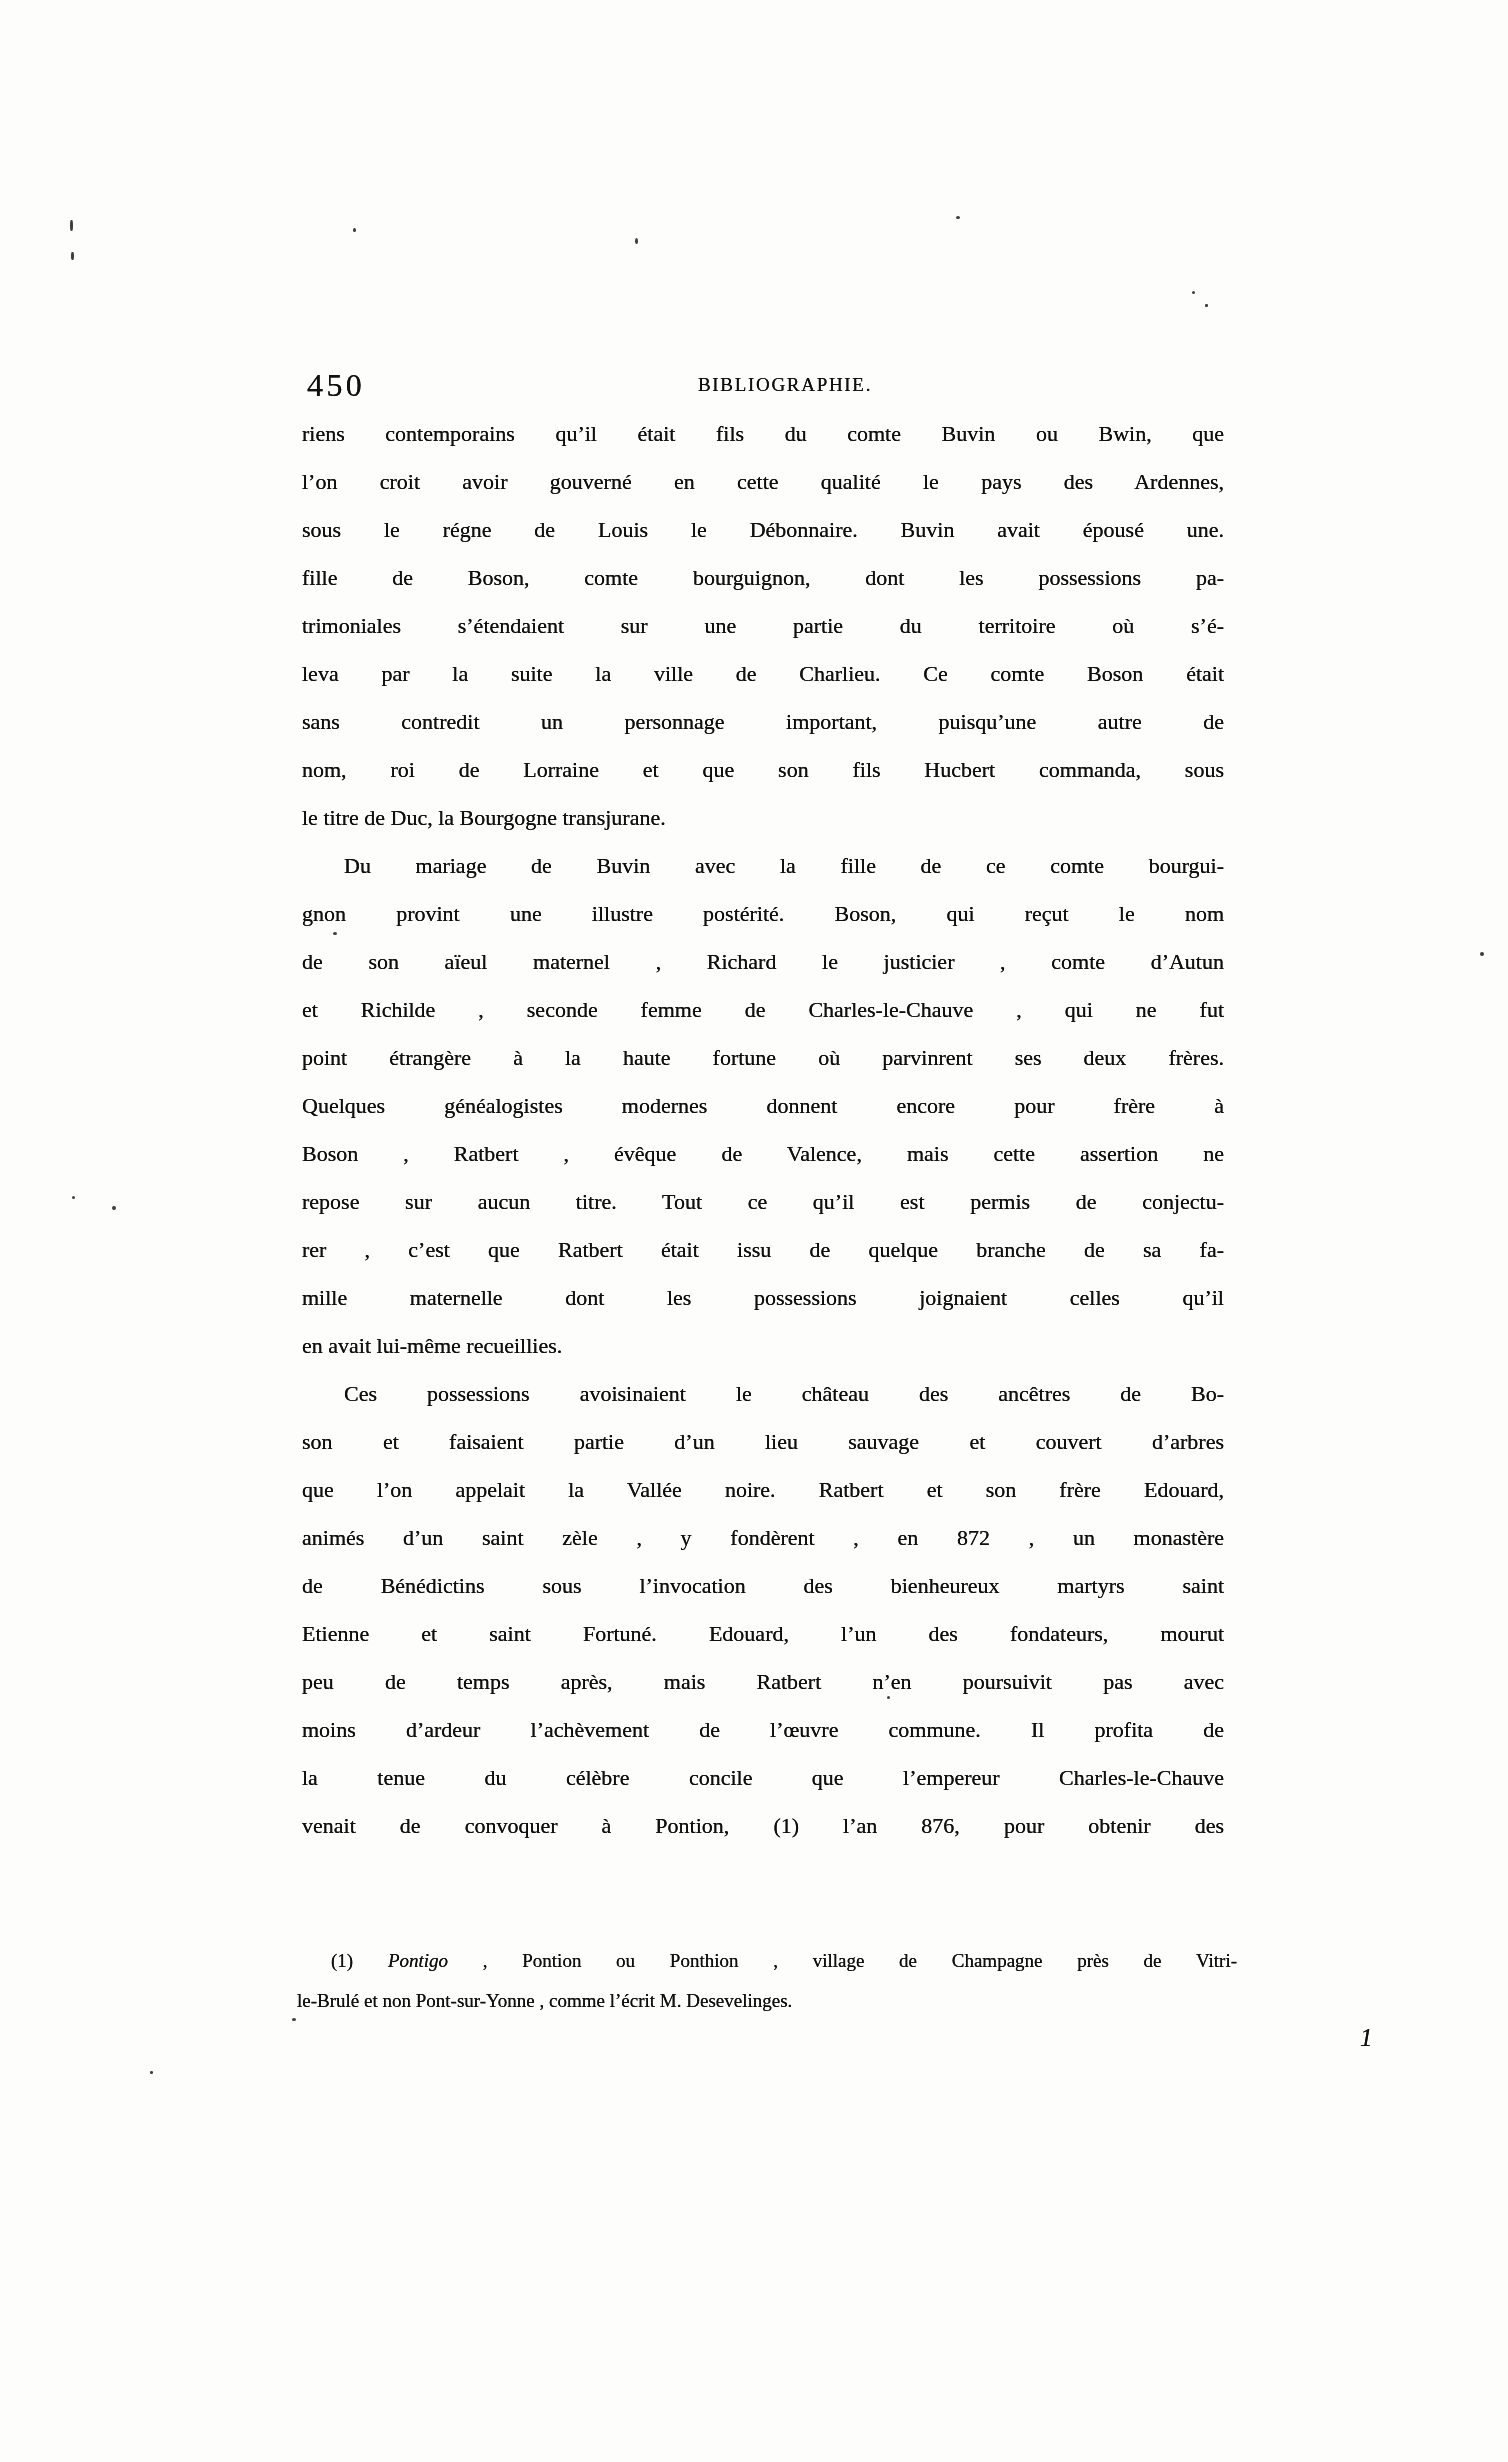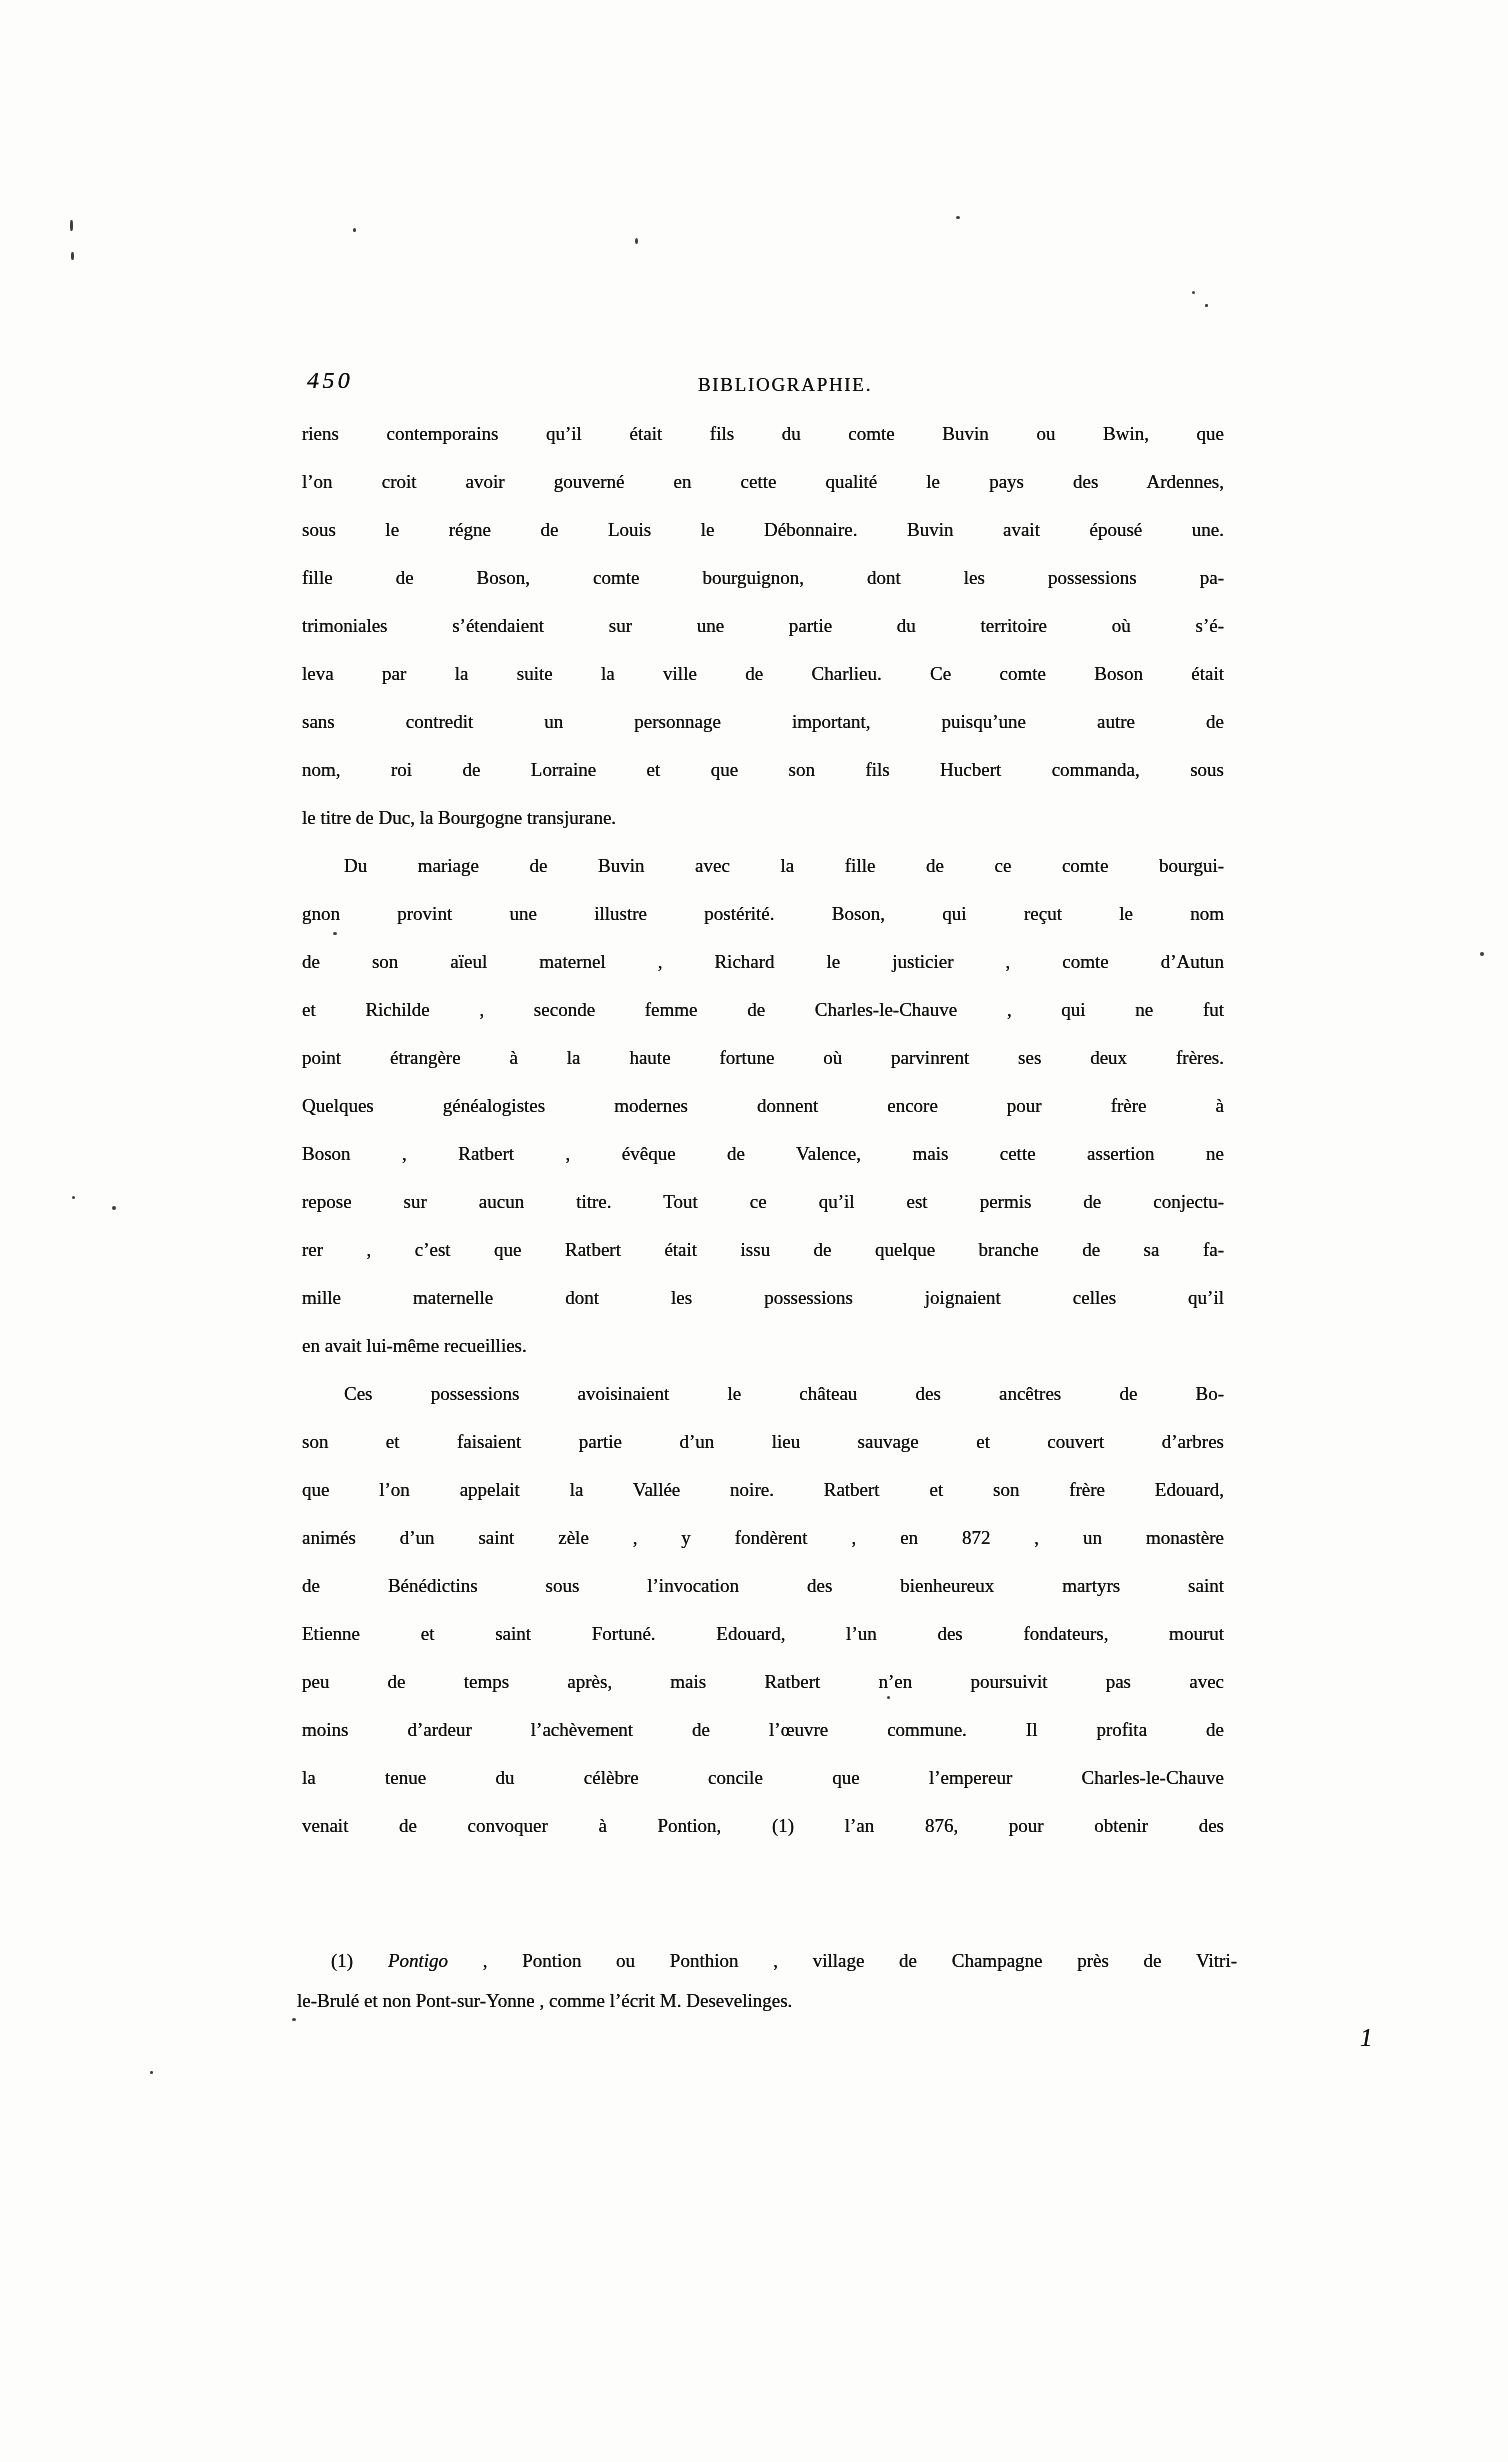--- a/index.html
+++ b/index.html
@@ -16,42 +16,41 @@
     overflow: hidden;
   }
   
   .header {
     position: absolute;
     left: 302px; top: 367px;
     width: 922px; height: 44px;
   }
   .pagenum {
     position: absolute; left: 5px; top: 0;
-    font-size: 24px; letter-spacing: 3.4px;
+    font-size: 32px; letter-spacing: 3.4px;
     text-shadow: 0 0 0.5px currentColor;
-    font-style: italic;
   }
   .running {
     position: absolute; left: 50%; top: 6.7px;
     transform: translateX(-50%);
     margin-left: 22px;
     font-size: 19px; letter-spacing: 1.7px;
     white-space: nowrap;
     text-shadow: 0 0 0.5px currentColor;
   }
   
   .body-text {
     position: absolute;
     left: 302px; top: 410px;
     width: 922px;
   }
   .line {
     height: 48px;
     line-height: 48px;
-    font-size: 19px;
+    font-size: 22px;
     text-align: justify;
     text-align-last: justify;
     text-shadow: 0 0 0.6px currentColor;
     white-space: normal;
   }
   .line.short {
     text-align: left;
     text-align-last: left;
   }
   .line.indent { text-indent: 42px; }

